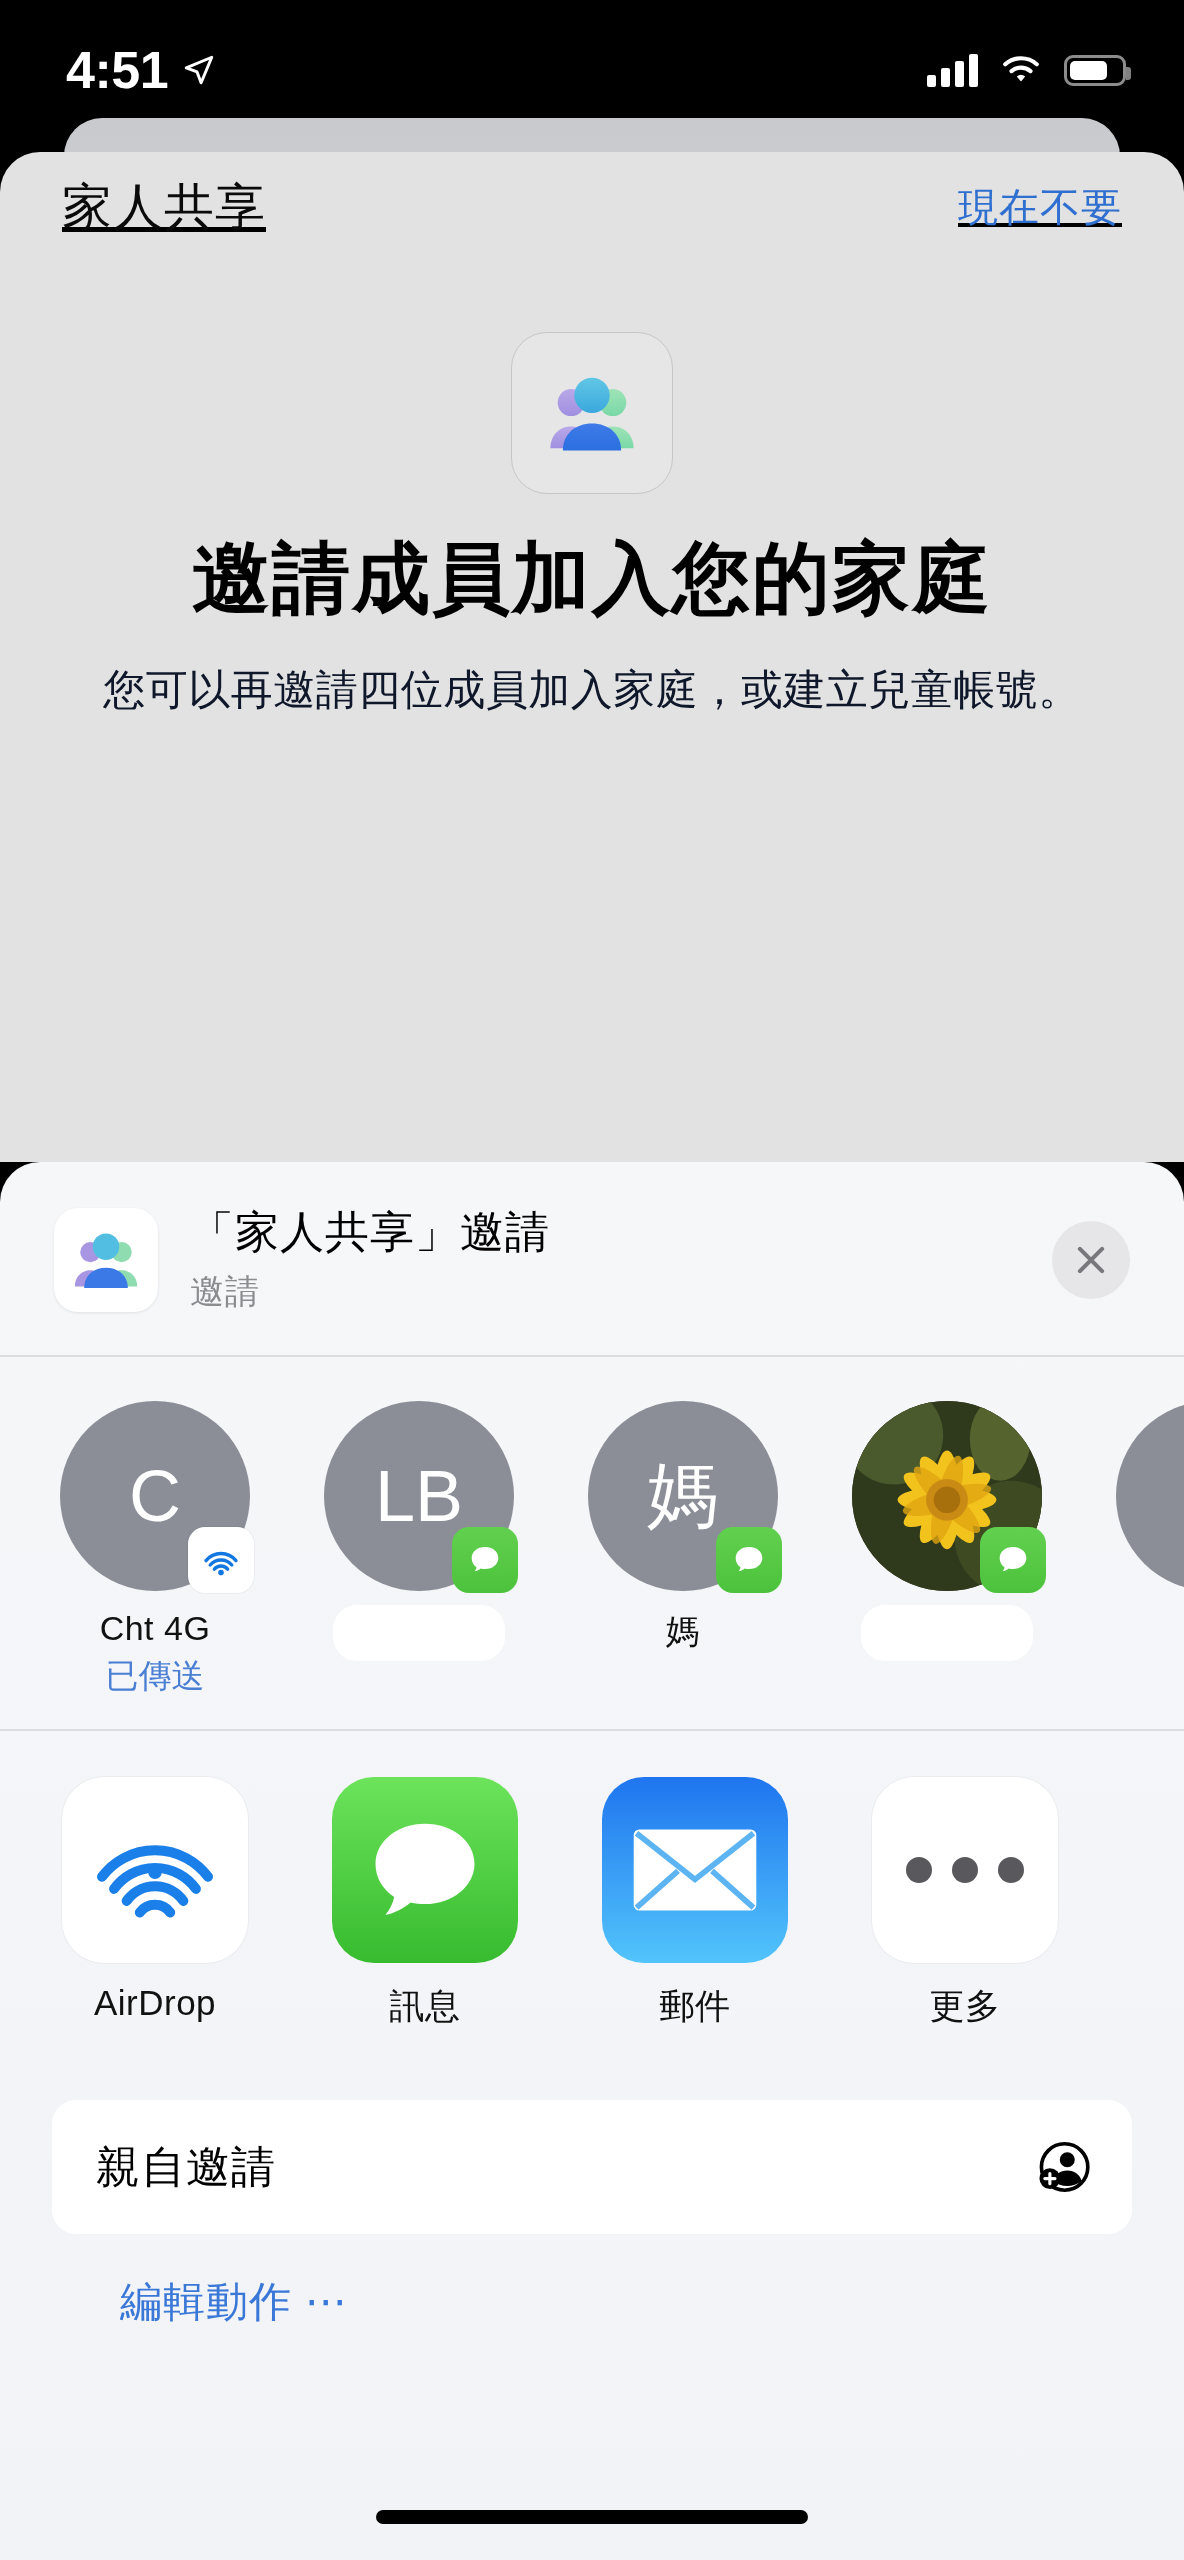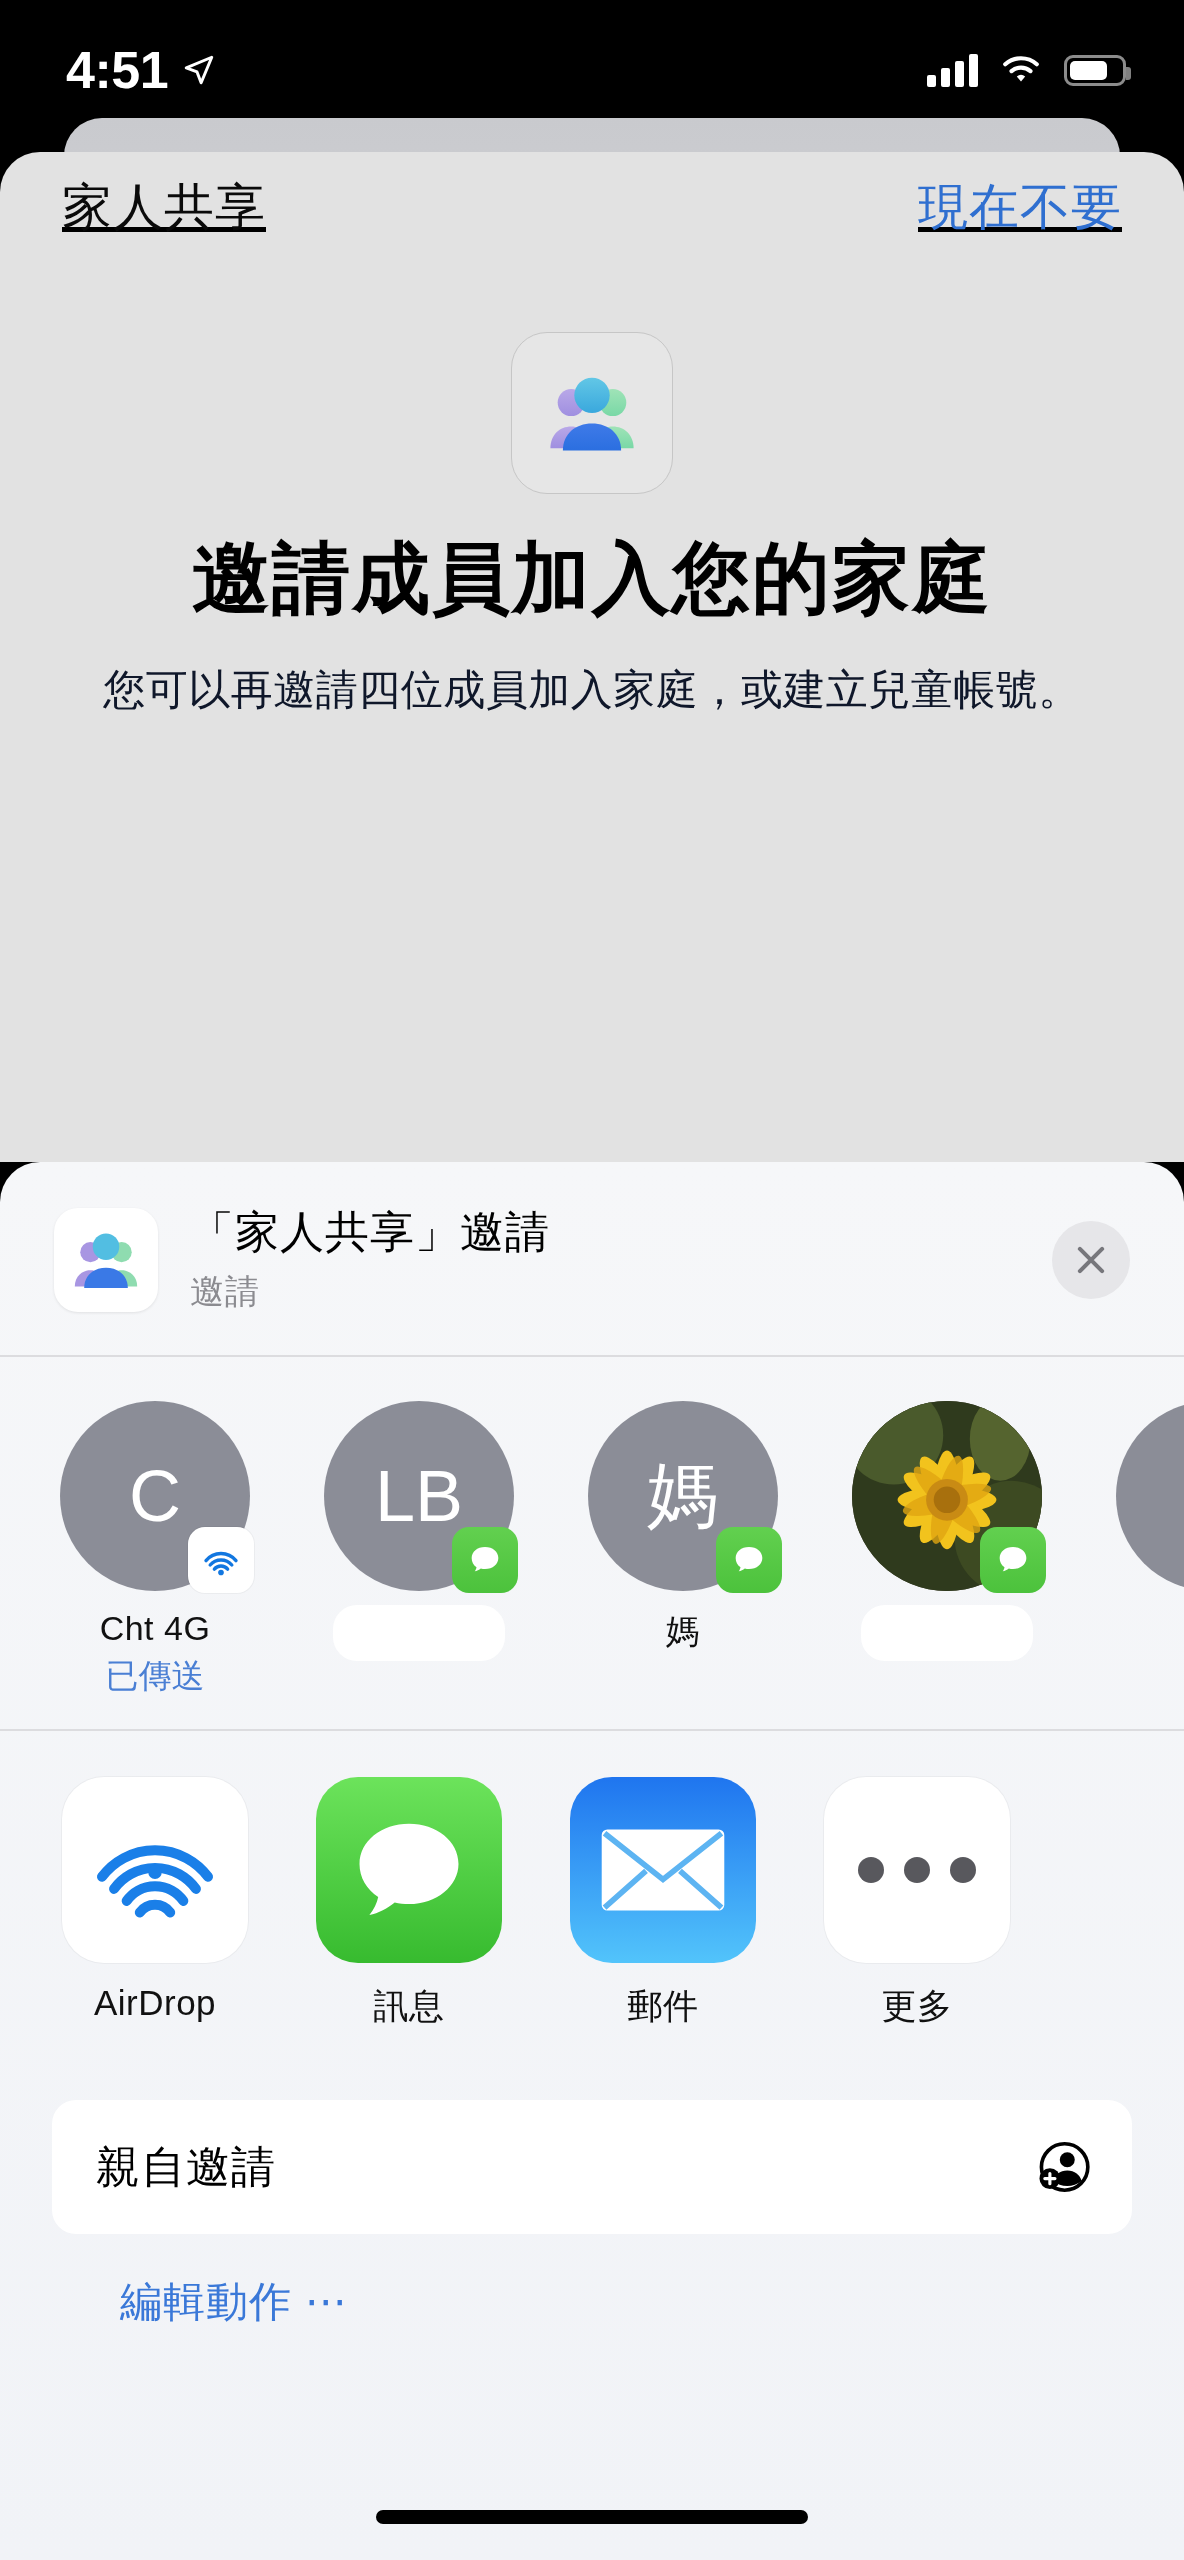--- a/index.html
+++ b/index.html
@@ -39,21 +39,21 @@
   }
   .card-main {
     position:absolute; top:152px; left:0; width:1184px; height:1010px;
     background:#e2e2e2; border-radius:40px 40px 0 0; z-index:10;
   }
 
   
   .nav { position:absolute; top:0; left:0; width:100%; height:110px;
          display:flex; align-items:center; justify-content:space-between; padding:0 62px;text-decoration:underline; }
   .nav-title { font-size:50px; font-weight:500; color:#0a0a0a; letter-spacing:1px; }
-  .nav-action { font-size:50px; color:#2f6fd0; letter-spacing:1px; }
+  .nav-action { font-size:40px; color:#2f6fd0; letter-spacing:1px; }
 
   
   .hero { position:absolute; top:180px; left:0; width:100%; text-align:center; padding:0 52px; }
   .app-icon {
     width:162px; height:162px; margin:0 auto 38px;
     background:#e6e6e6; border:1.5px solid #c6c6c6; border-radius:36px;
     display:flex; align-items:center; justify-content:center;
   }
   .hero-title { font-size:78px; font-weight:bold; color:#000; letter-spacing:2px; line-height:1.18; }
   .hero-sub { margin-top:36px; font-size:42px; color:#0f172a; line-height:1.42; letter-spacing:0.5px; }
@@ -87,21 +87,21 @@
            border-radius:17px; display:flex; align-items:center; justify-content:center; }
   .badge.msg { background:linear-gradient(#62d04f,#4cc23c); }
   .badge.airdrop { background:#fff; box-shadow:0 0 0 1px rgba(0,0,0,0.04); }
   .c-name { margin-top:18px; font-size:34px; color:#111; letter-spacing:0.5px;
             white-space:nowrap; overflow:hidden; }
   .c-name.redacted { display:inline-block; background:#fff; border-radius:24px;
                      width:172px; height:56px; margin-top:14px; }
   .c-status { margin-top:6px; font-size:33px; color:#4a7fd4; }
 
   
-  .apps { display:flex; padding:46px 0 26px 46px; gap:36px; }
+  .apps { display:flex; padding:46px 0 26px 46px; gap:52px; }
   .app { width:218px; flex:0 0 auto; text-align:center; }
   .app-tile { width:186px; height:186px; border-radius:42px; margin:0 auto;
               display:flex; align-items:center; justify-content:center; overflow:hidden; }
   .tile-airdrop { background:#fff; box-shadow:0 0 0 1px rgba(0,0,0,0.04); }
   .tile-msg { background:linear-gradient(#6ce35b,#37bb2f); }
   .tile-mail { background:linear-gradient(#1f75ef,#52c4fb); }
   .tile-more { background:#fff; box-shadow:0 0 0 1px rgba(0,0,0,0.04); }
   .dots { display:flex; gap:20px; }
   .dots i { width:26px; height:26px; border-radius:50%; background:#58585d; display:block; }
   .app-label { margin-top:20px; font-size:35px; color:#111; letter-spacing:0.5px; }

